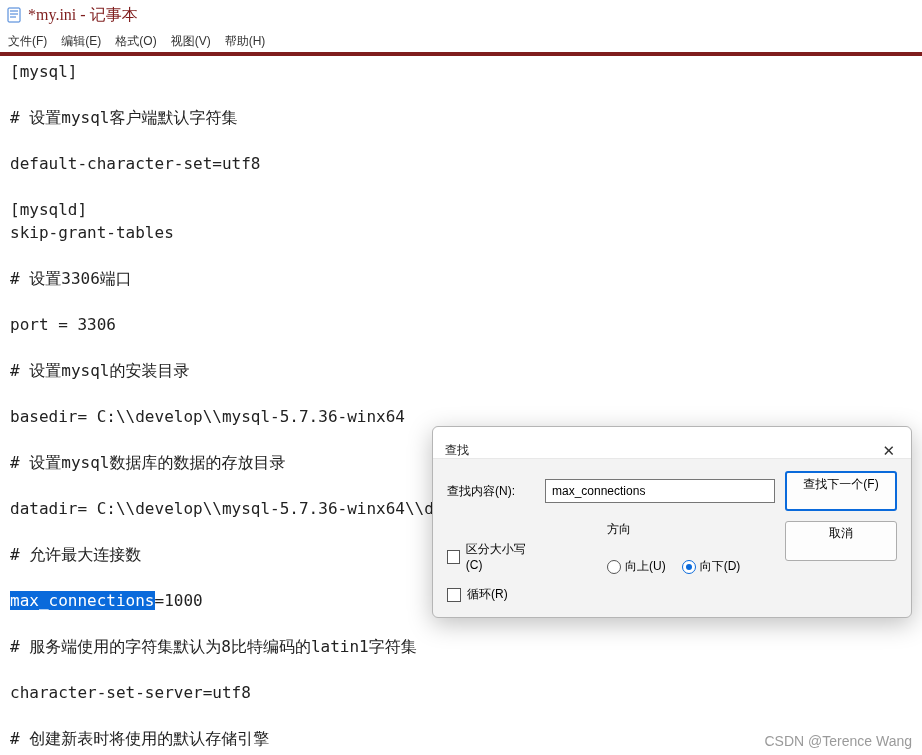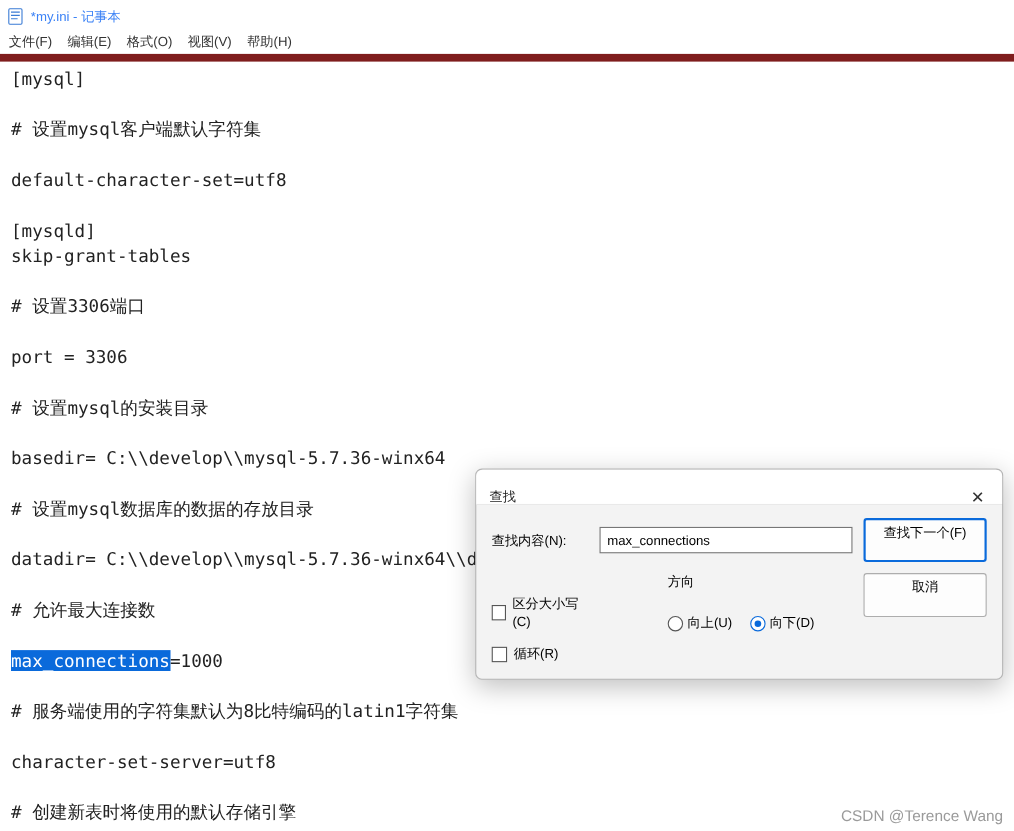--- a/index.html
+++ b/index.html
@@ -28,29 +28,31 @@
     }
     .app-glyph {
       width: 16px;
       height: 16px;
       margin-right: 6px;
       display: inline-flex;
       align-items: center;
       justify-content: center;
     }
     .titlebar-title {
-      font-size: 12px;
-      color: #3b82f6;
+      font-size: 16px;
+      color: #7f1d1d;
+      font-family: Liberation Serif, serif;
     }
     .menubar {
       height: 26px;
       display: flex;
+      align-items: center;
       padding: 0 8px;
       gap: 14px;
-      border-bottom: 7px solid #7f1d1d;
+      border-bottom: 4px solid #7f1d1d;
     }
     .menu-item {
       font-size: 12px;
       color: #333;
       cursor: default;
     }
     .editor {
       flex: 1;
       padding: 4px 10px;
       font-family: "Microsoft YaHei", Consolas, monospace;
@@ -73,26 +75,26 @@
       width: 480px;
       background: #f3f3f3;
       border: 1px solid #b5b5b5;
       border-radius: 6px;
       box-shadow: 0 6px 24px rgba(0,0,0,0.25);
       font-size: 12px;
     }
     .dialog-titlebar {
       height: 32px;
       display: flex;
+      align-items: center;
       justify-content: space-between;
       padding: 16px 10px 0 12px;
       background: #fff;
       border-radius: 6px 6px 0 0;
       border-bottom: 1px solid #e8e8e8;
-      font-family: Liberation Serif, serif;
     }
     .dialog-title { color: #222; }
     .close-x {
       font-size: 15px;
       color: #333;
       cursor: pointer;
       padding: 0 6px;
     }
     .dialog-body {
       padding: 12px 14px 14px 14px;

